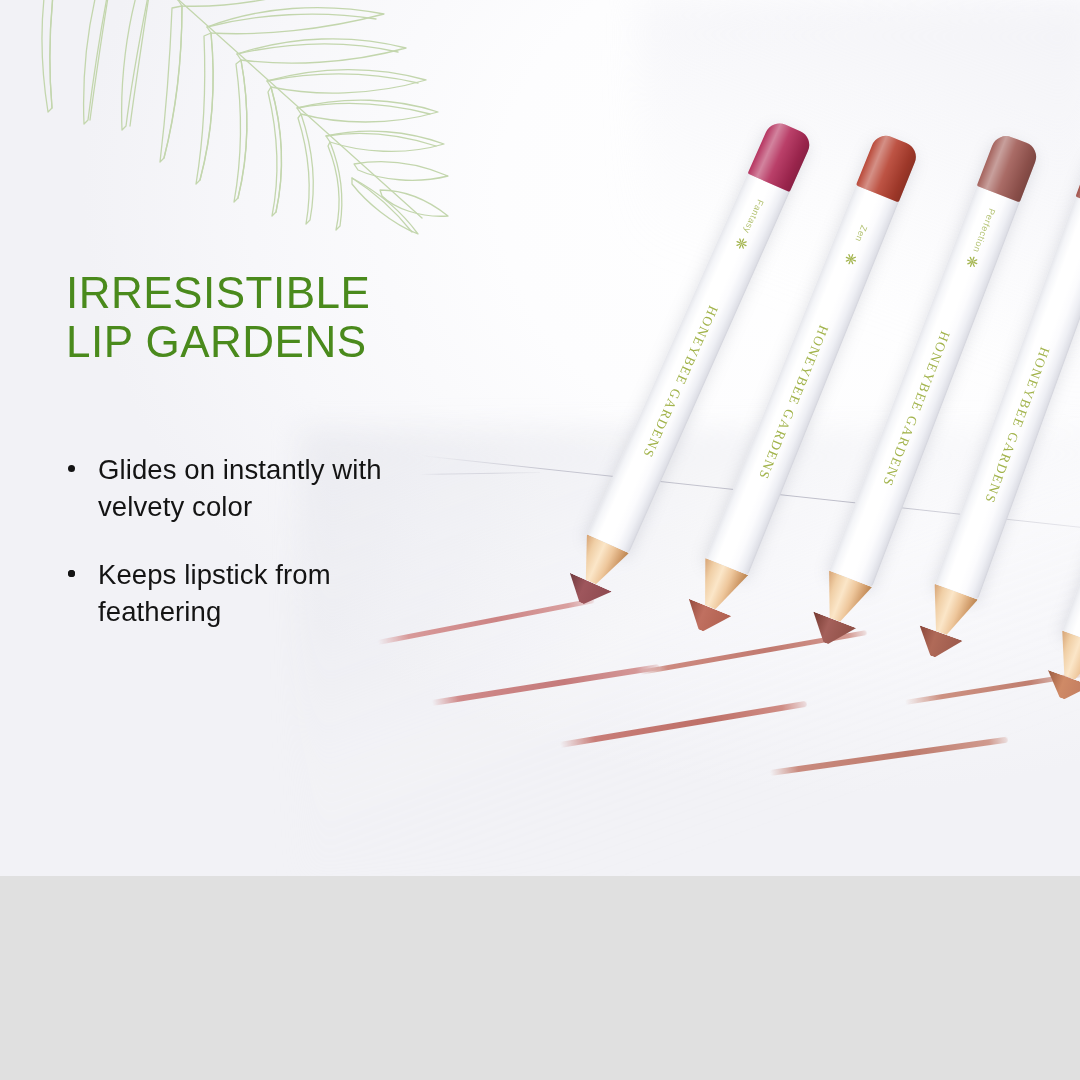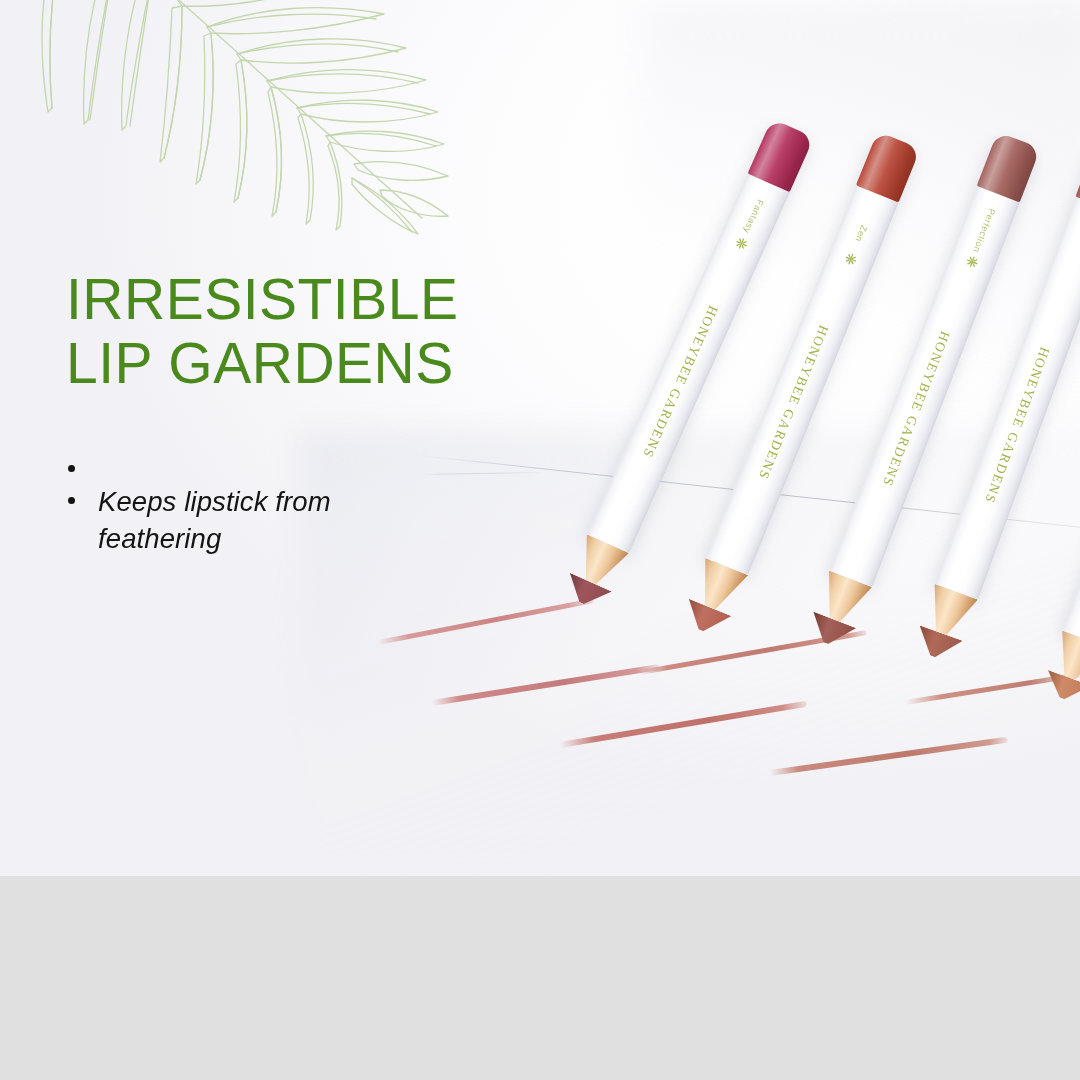--- a/index.html
+++ b/index.html
@@ -146,42 +146,42 @@
   }
 
   
   .headline {
     position: absolute;
     left: 66px; top: 268px;
     width: 430px;
     color: #4a8a1c;
     font-family: "Liberation Sans", sans-serif;
     font-weight: 400;
-    font-size: 57px;
+    font-size: 44px;
     line-height: 1.12;
     letter-spacing: .5px;
   }
   .headline .ln { display: block; }
 
   .bullets {
     position: absolute;
     left: 60px; top: 452px;
     width: 340px;
   }
   .bullet {
     position: relative;
     padding-left: 38px;
     margin-bottom: 32px;
     color: #141414;
     font-family: "Liberation Sans", sans-serif;
     font-size: 27.5px;
     line-height: 1.33;
     letter-spacing: .1px;
   }
-  .bullet:last-child { margin-bottom: 0; font-style: italic; }
+  .bullet:last-child { margin-bottom: 0; }
   .bullet .dot {
     position: absolute;
     left: 8px; top: 13px;
     width: 7px; height: 7px;
     border-radius: 50%;
     background: #141414;
   }
 
   
   .band {
@@ -345,20 +345,24 @@
   </svg>
 
   <div class="headline">
     <span class="ln">IRRESISTIBLE</span>
     <span class="ln">LIP GARDENS</span>
   </div>
 
   <div class="bullets">
     <div class="bullet">
       <span class="dot"></span>
+      <span>Glides on instantly with velvety color</span>
+    </div>
+    <div class="bullet">
+      <span class="dot"></span>
     </div>
     <div class="bullet">
       <span class="dot"></span>
       <span>Keeps lipstick from feathering</span>
     </div>
   </div>
 
   <div class="band"></div>
 
 </div>

